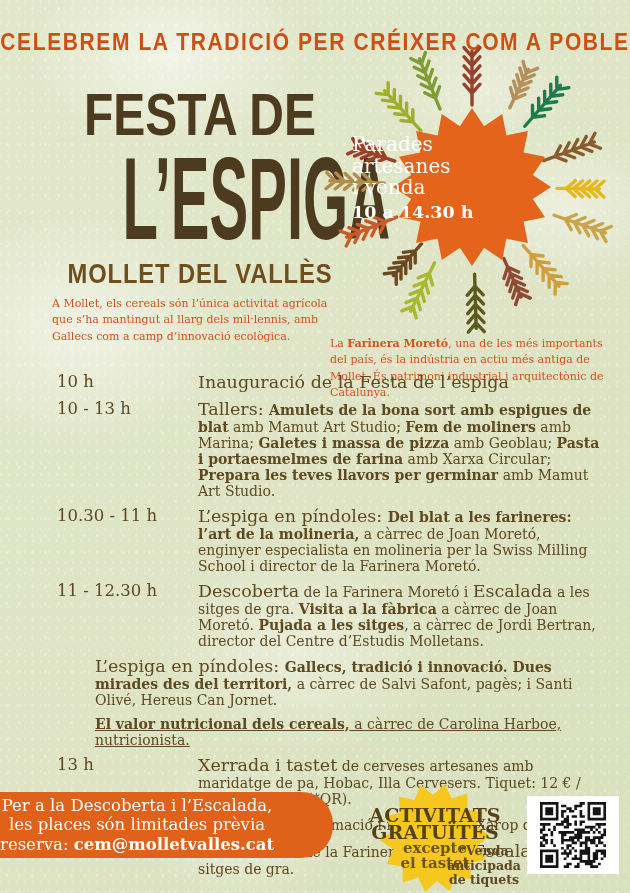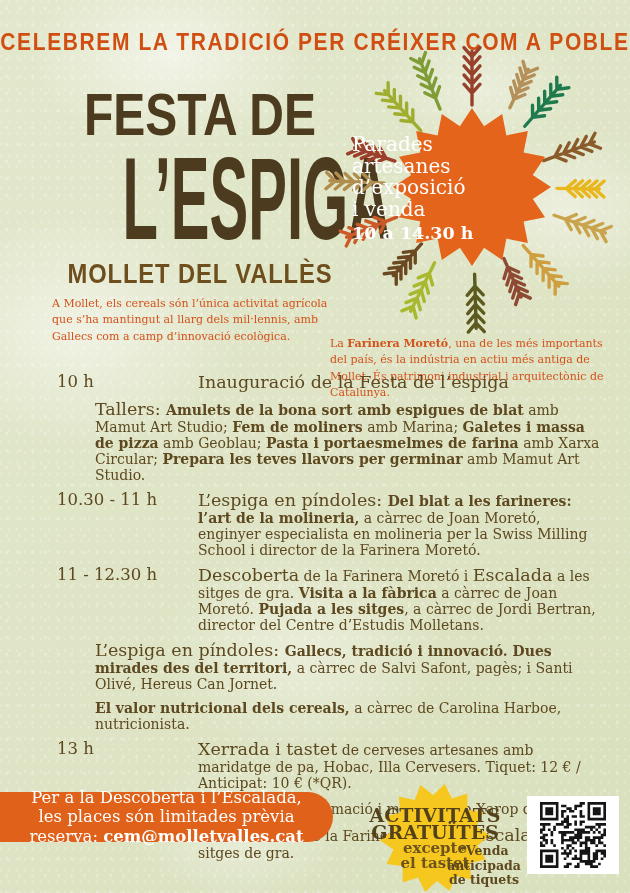--- a/index.html
+++ b/index.html
@@ -37,27 +37,27 @@
   .badge-line{font-size:20px; line-height:21.5px;}
   .badge-time{font-size:17.5px; font-weight:bold; margin-top:3px;}
   .intro{position:absolute; top:296px; color:#d4511b; font-size:11px; line-height:16.3px;}
   .intro-left{left:52px; width:276px;}
   .intro-right{left:330px; width:284px;margin-top:40px;}
   .schedule{position:absolute; left:57px; top:372px; width:548px; color:#5d481f;}
   .srow{display:flex; margin-bottom:7px;}
   .stime{flex:none; width:103px; font-size:16.5px; line-height:20px;}
   .sdesc{flex:1; font-size:14px; line-height:16px;margin-left:38px;}
   .sdesc p{margin:0;}
-  .sdesc p + p{margin-top:8px;}
+  .sdesc p + p{margin-top:8px;text-decoration:underline;}
   .s-b{font-weight:bold;}
   .s-lg{font-size:17.5px; line-height:20px;}
   .s-lgi{font-size:17.5px; line-height:20px; font-style:italic;}
-  .footer-banner{position:absolute; left:0; top:792px; width:333px; height:50px;
+  .footer-banner{position:absolute; left:0; top:792px; width:333px; height:66px;
     background:#e0611a; border-radius:0 32px 32px 0; color:#fff;
-    display:flex; align-items:center; justify-content:center; text-align:center;
+    display:flex; align-items:center; text-align:center;
     font-size:16.5px; line-height:19.5px;}
   .footer-banner b{font-weight:bold;}
   .free-burst{position:absolute; left:377px; top:780px; width:116px; height:116px;}
   .free-burst svg{position:absolute; inset:0;}
   .fb-text{position:absolute; inset:0; display:flex; flex-direction:column; align-items:center; justify-content:center; padding-top:2px;}
   .fb-big{font-size:19px; font-weight:bold; color:#53411b; line-height:17px;}
   .fb-small{font-size:15px; font-weight:bold; color:#6d541f; line-height:15px;}
   .qr-note{position:absolute; left:446px; top:844px; width:76px; text-align:center;
     font-size:12.5px; font-weight:bold; line-height:14.5px; color:#5d481f;}
   .qr-box{position:absolute; left:527px; top:796px; width:92px; height:78px; background:#fff;
@@ -125,37 +125,37 @@
           <path d="M150 73.8 L150 19.9 M150 62.0 L142 53.0 M150 62.0 L158 53.0 M150 52.8 L142 43.8 M150 52.8 L158 43.8 M150 43.6 L142 34.6 M150 43.6 L158 34.6 M150 34.5 L142 25.5 M150 34.5 L158 25.5 M150 25.3 L142 16.3 M150 25.3 L158 16.3" stroke="#9fae2e" stroke-width="3.4" fill="none" stroke-linecap="round"></path>
         </g>
         <g transform="rotate(337.7 150 150)">
           <path d="M150 65.8 L150 11.5 M150 53.9 L142 44.9 M150 53.9 L158 44.9 M150 44.6 L142 35.6 M150 44.6 L158 35.6 M150 35.4 L142 26.4 M150 35.4 L158 26.4 M150 26.2 L142 17.2 M150 26.2 L158 17.2 M150 16.9 L142 7.9 M150 16.9 L158 7.9" stroke="#7f9c37" stroke-width="3.4" fill="none" stroke-linecap="round"></path>
         </g>
         <polygon points="150.0,71.0 162.1,89.2 180.2,77.0 184.4,98.4 205.9,94.1 201.6,115.6 223.0,119.8 210.8,137.9 229.0,150.0 210.8,162.1 223.0,180.2 201.6,184.4 205.9,205.9 184.4,201.6 180.2,223.0 162.1,210.8 150.0,229.0 137.9,210.8 119.8,223.0 115.6,201.6 94.1,205.9 98.4,184.4 77.0,180.2 89.2,162.1 71.0,150.0 89.2,137.9 77.0,119.8 98.4,115.6 94.1,94.1 115.6,98.4 119.8,77.0 137.9,89.2" fill="#e4641c"></polygon>
       </svg>
     <div class="badge-text">
       <div class="badge-line">Parades</div>
       <div class="badge-line">artesanes</div>
-      <div class="badge-line">d’exposició</div>
       <div class="badge-line">i venda</div>
       <div class="badge-time">10 a 14.30 h</div>
     </div>
   </div>
 
   <div class="intro intro-left">A Mollet, els cereals són l’única activitat agrícola que s’ha mantingut al llarg dels mil·lennis, amb Gallecs com a camp d’innovació ecològica.</div>
   <div class="intro intro-right"><span class="s-n">La </span><span class="s-b">Farinera Moretó</span><span class="s-n">, una de les més importants del país, és la indústria en actiu més antiga de Mollet. És patrimoni industrial i arquitectònic de Catalunya.</span></div>
 
   <div class="schedule">
       <div class="srow">
         <div class="stime">10 h</div>
         <div class="sdesc">
           <p><span class="s-lg">Inauguració de la Festa de l’espiga</span></p>
         </div>
       </div>
       <div class="srow">
+        <div class="stime">10 - 13 h</div>
         <div class="sdesc">
           <p><span class="s-lg">Tallers: </span><span class="s-b">Amulets de la bona sort amb espigues de blat</span><span class="s-n"> amb Mamut Art Studio; </span><span class="s-b">Fem de moliners</span><span class="s-n"> amb Marina; </span><span class="s-b">Galetes i massa de pizza</span><span class="s-n"> amb Geoblau; </span><span class="s-b">Pasta i portaesmelmes de farina</span><span class="s-n"> amb Xarxa Circular; </span><span class="s-b">Prepara les teves llavors per germinar</span><span class="s-n"> amb Mamut Art Studio.</span></p>
         </div>
       </div>
       <div class="srow">
         <div class="stime">10.30 - 11 h</div>
         <div class="sdesc">
           <p><span class="s-lg">L’espiga en píndoles: </span><span class="s-b">Del blat a les farineres: l’art de la molineria,</span><span class="s-n"> a càrrec de Joan Moretó, enginyer especialista en molineria per la Swiss Milling School i director de la Farinera Moretó.</span></p>
         </div>
       </div>

